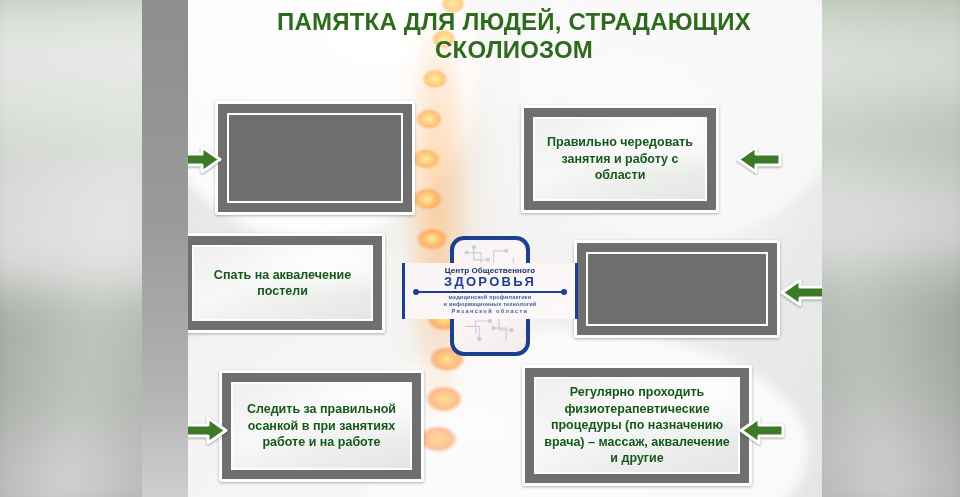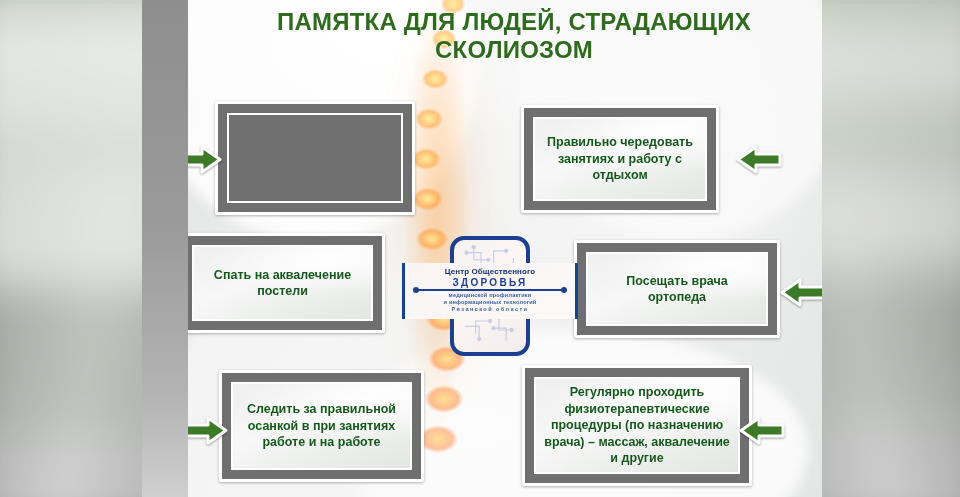--- a/index.html
+++ b/index.html
@@ -125,21 +125,21 @@
      border:4px solid #1d3f8f;border-radius:14px;box-sizing:border-box;
      background:linear-gradient(150deg,#f7f2f2 0%,#fdf7f6 45%,#f2ecec 100%);
      overflow:hidden;}
   .circuit{position:absolute;inset:0;opacity:.45;}
   .logo-plate{position:absolute;left:-48px;top:27px;width:176px;height:56px;
      background:linear-gradient(160deg,#f9f4f3,#fdf9f8);
      border-left:3px solid #1d3f8f;border-right:3px solid #1d3f8f;
      display:flex;flex-direction:column;align-items:center;justify-content:center;
      padding:1px 3px;box-sizing:border-box;}
   .lg-l1{font-size:8px;color:#16306e;font-weight:bold;letter-spacing:.1px;line-height:1.05;white-space:nowrap;}
-  .lg-l2{font-size:10px;color:#1d3f8f;font-weight:bold;letter-spacing:2.3px;line-height:1.15;white-space:nowrap;}
+  .lg-l2{font-size:13px;color:#1d3f8f;font-weight:bold;letter-spacing:2.3px;line-height:1.15;white-space:nowrap;}
   .lg-rule{width:150px;height:2px;background:#1d3f8f;position:relative;margin:1px 0;}
   .lg-rule::before,.lg-rule::after{content:"";position:absolute;top:-2px;width:6px;height:6px;
      border-radius:50%;background:#1d3f8f;}
   .lg-rule::before{left:-2px;} .lg-rule::after{right:-2px;}
   .lg-l3,.lg-l4{font-size:5.6px;color:#3a5fa0;font-weight:bold;line-height:1.28;white-space:nowrap;letter-spacing:.15px;}
   .lg-l5{font-size:5.6px;color:#3a5fa0;font-weight:bold;line-height:1.3;white-space:nowrap;letter-spacing:1.4px;}
 </style>
 </head>
 <body>
 
@@ -168,36 +168,33 @@
 
     <div id="title">ПАМЯТКА ДЛЯ ЛЮДЕЙ, СТРАДАЮЩИХ СКОЛИОЗОМ</div>
 
     <div class="box" id="box1">
       <div class="inner"></div>
     </div>
 
     <div class="box" id="box2">
       <div class="inner"></div>
       <div class="face">
-          <span>Правильно чередовать занятиях и работу с отдыхом</span>
+          <span>Правильно чередовать занятия и работу с области</span>
         </div>
     </div>
 
     <div class="box" id="box3">
       <div class="inner"></div>
       <div class="face">
           <span>Спать на аквалечение постели</span>
         </div>
     </div>
 
     <div class="box" id="box4">
       <div class="inner"></div>
-      <div class="face">
-          <span>Посещать врача ортопеда</span>
-        </div>
     </div>
 
     <div class="box" id="box5">
       <div class="inner"></div>
       <div class="face">
           <span>Следить за правильной осанкой в при занятиях работе и на работе</span>
         </div>
     </div>
 
     <div class="box" id="box6">

